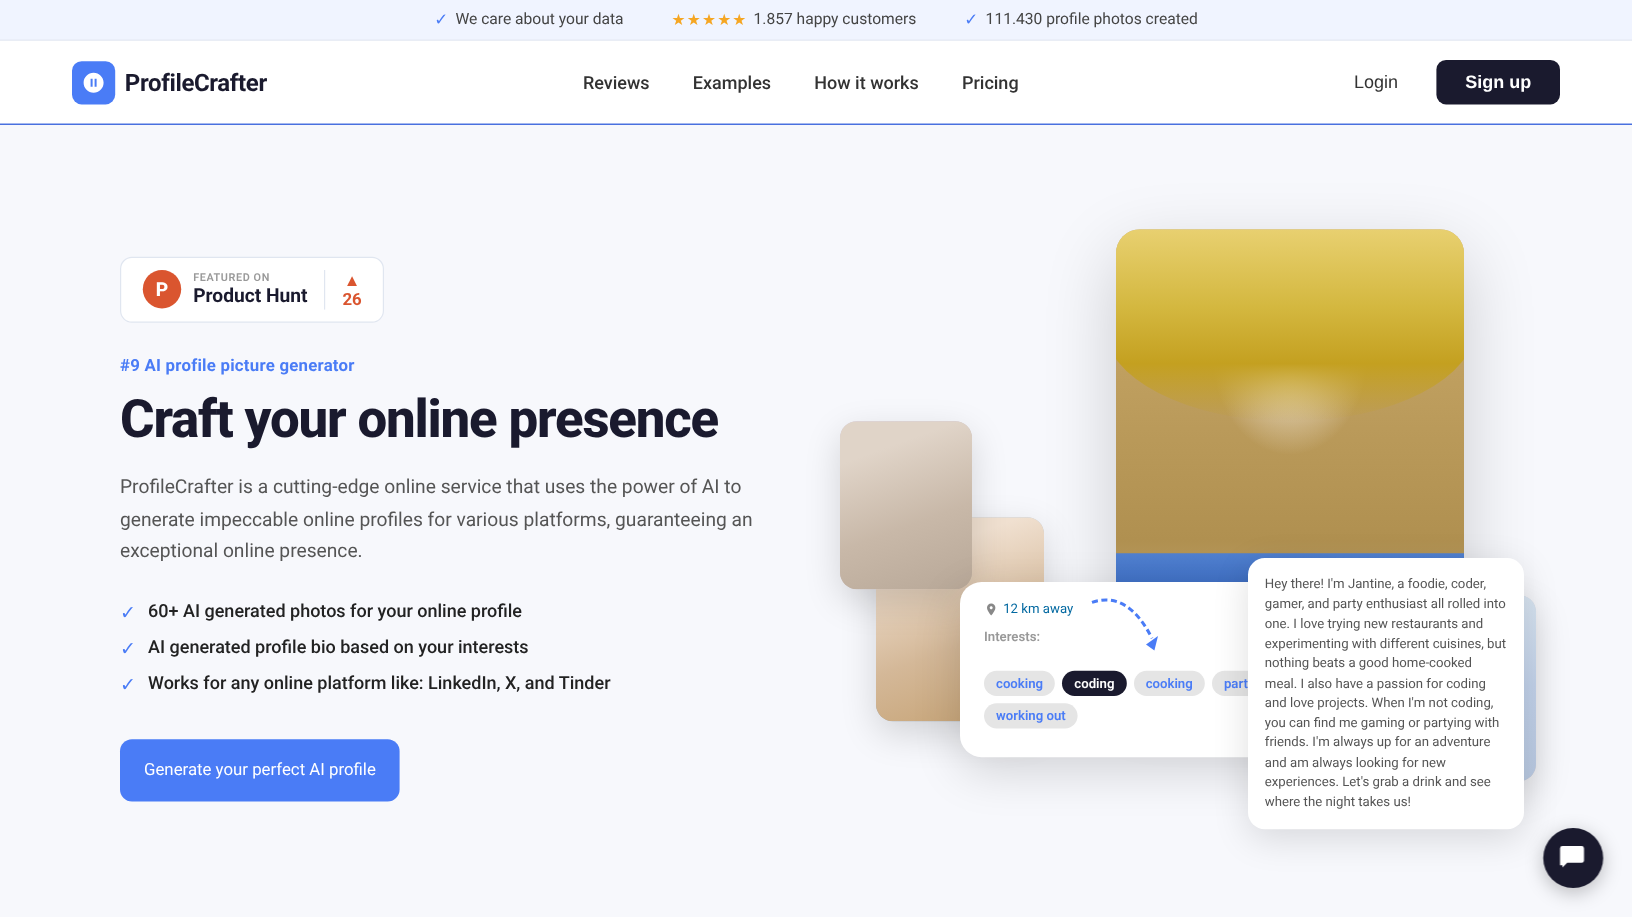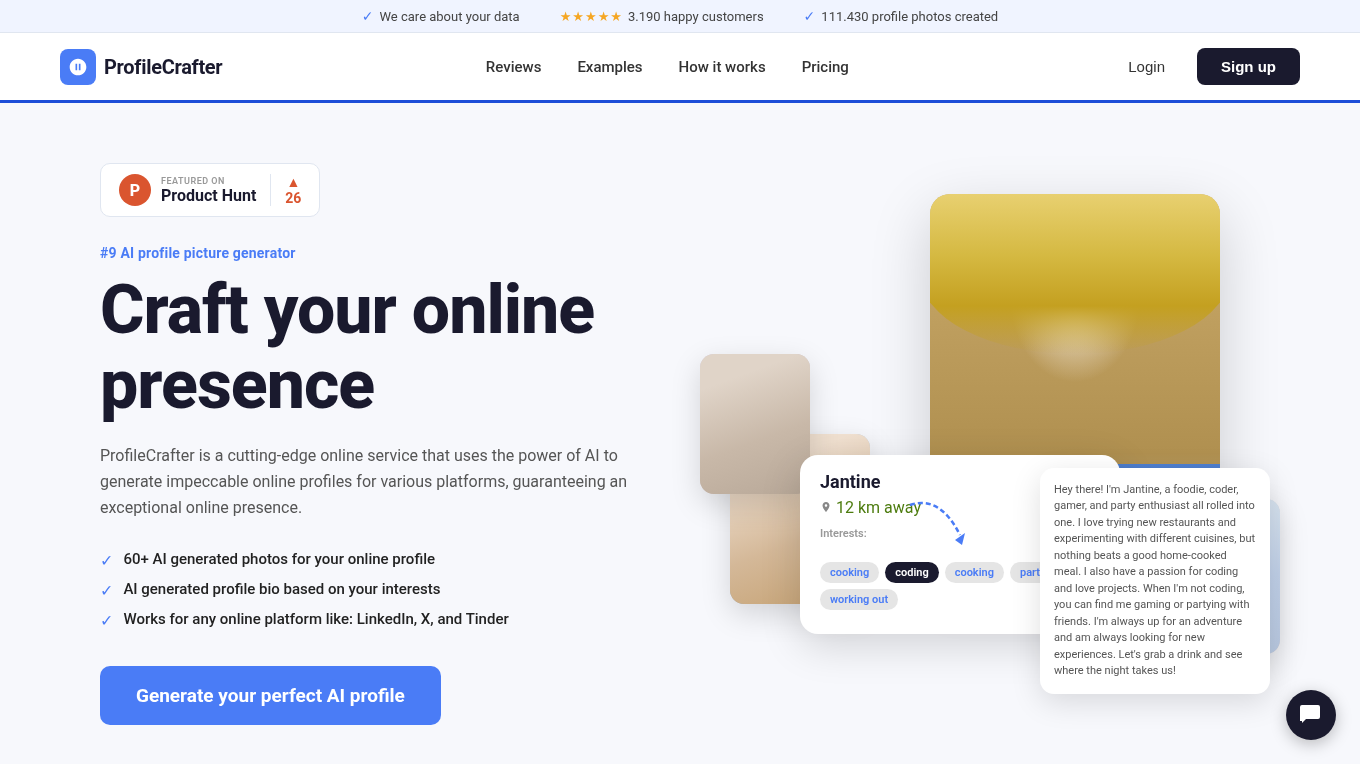--- a/index.html
+++ b/index.html
@@ -39,21 +39,21 @@
       gap: 1px;
     }
     .star {
       color: #f5a623;
       font-size: 13px;
     }
 
     
     nav {
       background: #fff;
-      border-bottom: 3px solid #1d4ed8;
+      border-bottom: 1px solid #1d4ed8;
       padding: 0 60px;
       height: 70px;
       display: flex;
       align-items: center;
       justify-content: space-between;
       position: sticky;
       top: 0;
       z-index: 100;
     }
     .logo {
@@ -193,21 +193,21 @@
 
     
     .hero-tag {
       font-size: 14px;
       font-weight: 700;
       color: #4a7cf6;
       margin-bottom: 12px;
       letter-spacing: 0.2px;
     }
     .hero-h1 {
-      font-size: 68px;
+      font-size: 44px;
       font-weight: 800;
       line-height: 1.1;
       color: #1a1a2e;
       margin-bottom: 20px;
       letter-spacing: -1px;
     }
     .hero-desc {
       font-size: 16px;
       color: #555;
       line-height: 1.65;
@@ -235,23 +235,23 @@
       margin-top: 1px;
       flex-shrink: 0;
     }
 
     
     .btn-cta {
       background: #4a7cf6;
       color: #fff;
       border: none;
       border-radius: 10px;
-      padding: 18px 36px;
-      font-size: 19px;
-      font-weight: 700;
+      padding: 18px 20px;
+      font-size: 14px;
+      font-weight: 400;
       cursor: pointer;
       display: inline-block;
       text-decoration: none;
     }
 
     
     .hero-right {
       position: relative;
       height: 540px;
     }
@@ -320,22 +320,22 @@
     .profile-detail-name {
       font-size: 18px;
       font-weight: 700;
       color: #1a1a2e;
       margin-bottom: 6px;
     }
     .profile-detail-location {
       display: flex;
       align-items: center;
       gap: 4px;
-      font-size: 16px;
-      color: #4d7c0f;
+      font-size: 11px;
+      color: #0369a1;
       margin-bottom: 10px;
     }
     .profile-detail-location svg {
       width: 12px;
       height: 12px;
     }
     .interests-label {
       font-size: 11px;
       font-weight: 600;
       color: #999;
@@ -459,21 +459,21 @@
     <span>We care about your data</span>
   </div>
   <div class="item">
     <span class="stars">
       <span class="star">★</span>
       <span class="star">★</span>
       <span class="star">★</span>
       <span class="star">★</span>
       <span class="star">★</span>
     </span>
-    <span>3.190 happy customers</span>
+    <span>1.857 happy customers</span>
   </div>
   <div class="item">
     <span class="check">✓</span>
     <span>111.430 profile photos created</span>
   </div>
 </div>
 
 <nav>
   <a href="#" class="logo">
     <div class="logo-icon">
@@ -562,21 +562,20 @@
 
       <div class="profile-card-sm card-sm-3">
         <div class="face-shape face-bg-3"></div>
       </div>
 
       <div class="profile-card-sm card-sm-2">
         <div class="face-shape face-bg-4"></div>
       </div>
 
       <div class="profile-detail-card">
-        <div class="profile-detail-name">Jantine</div>
         <div class="profile-detail-location">
           <svg viewBox="0 0 24 24" fill="#888">
             <path d="M12 2C8.13 2 5 5.13 5 9c0 5.25 7 13 7 13s7-7.75 7-13c0-3.87-3.13-7-7-7zm0 9.5c-1.38 0-2.5-1.12-2.5-2.5s1.12-2.5 2.5-2.5 2.5 1.12 2.5 2.5-1.12 2.5-2.5 2.5z"></path>
           </svg>
           <span>12 km away</span>
         </div>
         <div class="interests-label">Interests:</div>
         <div class="interest-tags">
           <span class="tag">cooking</span>
           <span class="tag dark">coding</span>

